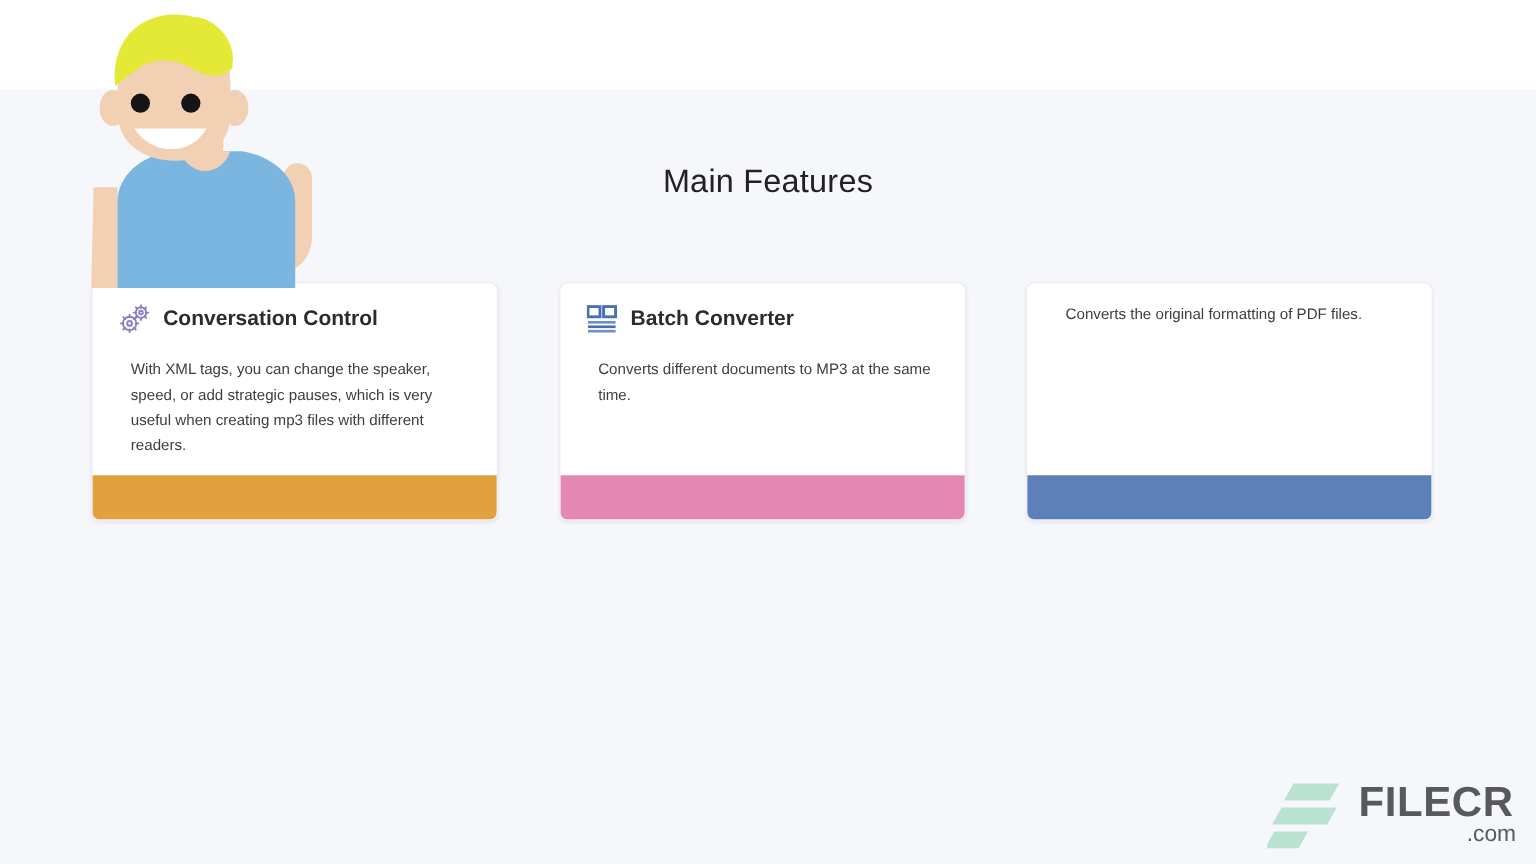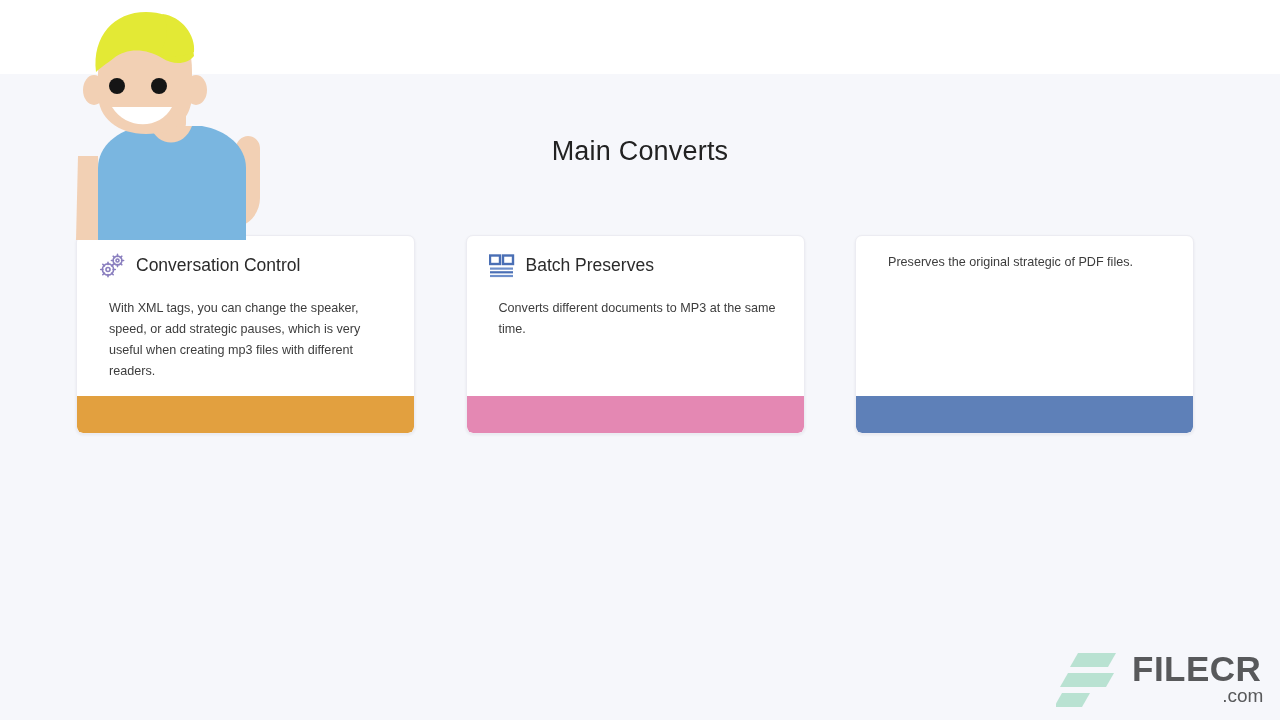--- a/index.html
+++ b/index.html
@@ -97,21 +97,21 @@
     flex: 0 0 30px;
     display: flex;
     align-items: center;
     justify-content: center;
     margin-right: 9px;
   }
   .card-icon svg { display: block; }
   .card-title {
     font-size: 17.5px;
     color: #2b2b2b;
-    font-weight: 400;
+    font-weight: 700;
     line-height: 1;
     white-space: nowrap;
   }
 
   .card-desc {
     padding: 16px 28px 0 20px;
     font-size: 12.6px;
     line-height: 21px;
     color: #3d3d3d;
     flex: 1 1 auto;
@@ -216,21 +216,21 @@
              C36 56 30 60 26 64 Z" fill="#e3e935"></path>
     <path d="M88 46 C104 50 116 48 124 44 C126 28 112 8 92 6 C100 18 98 36 88 46 Z" fill="#e3e935"></path>
 
     <circle cx="47" cy="78" r="8" fill="#151515"></circle>
     <circle cx="89" cy="78" r="8" fill="#151515"></circle>
 
     <path d="M42 99 C56 122 90 122 102 99 Z" fill="#ffffff"></path>
   </svg>
 </div>
 
-<div class="section-title">Main Converts</div>
+<div class="section-title">Main Features</div>
 
 <div class="cards-row">
 
   <div class="feature-card">
     <div class="card-head">
       <span class="card-icon">
         <svg width="28" height="28" viewBox="0 0 28 28" xmlns="http://www.w3.org/2000/svg">
           <g fill="none" stroke="#8a7fbf" stroke-width="1.6">
 
             <circle cx="19.5" cy="8.5" r="4.4"></circle>
@@ -253,28 +253,28 @@
     <div class="card-head">
       <span class="card-icon">
         <svg width="26" height="24" viewBox="0 0 26 24" xmlns="http://www.w3.org/2000/svg">
           <rect x="1" y="1.5" width="10" height="8.5" fill="none" stroke="#4a6fb5" stroke-width="2.4"></rect>
           <rect x="14" y="1.5" width="10" height="8.5" fill="none" stroke="#4a6fb5" stroke-width="2.4"></rect>
           <rect x="1" y="13.5" width="23" height="2.2" fill="#6e8fcb"></rect>
           <rect x="1" y="17.2" width="23" height="2.2" fill="#4a6fb5"></rect>
           <rect x="1" y="20.9" width="23" height="2.2" fill="#6e8fcb"></rect>
         </svg>
       </span>
-      <span class="card-title">Batch Preserves</span>
+      <span class="card-title">Batch Converter</span>
     </div>
     <div class="card-desc">Converts different documents to MP3 at the same time.</div>
     <div class="card-footer-bar" style="background:#e488b3"></div>
   </div>
 
   <div class="feature-card">
-    <div class="card-desc">Preserves the original strategic of PDF files.</div>
+    <div class="card-desc">Converts the original formatting of PDF files.</div>
     <div class="card-footer-bar" style="background:#5e80b8"></div>
   </div>
 
 </div>
 
 <div class="watermark">
   <span class="wm-mark">
     <svg width="64" height="56" viewBox="0 0 64 56" xmlns="http://www.w3.org/2000/svg">
       <polygon points="22,2 60,2 52,16 14,16" fill="#b9e2d2"></polygon>
       <polygon points="12,22 58,22 50,36 4,36" fill="#b9e2d2"></polygon>

